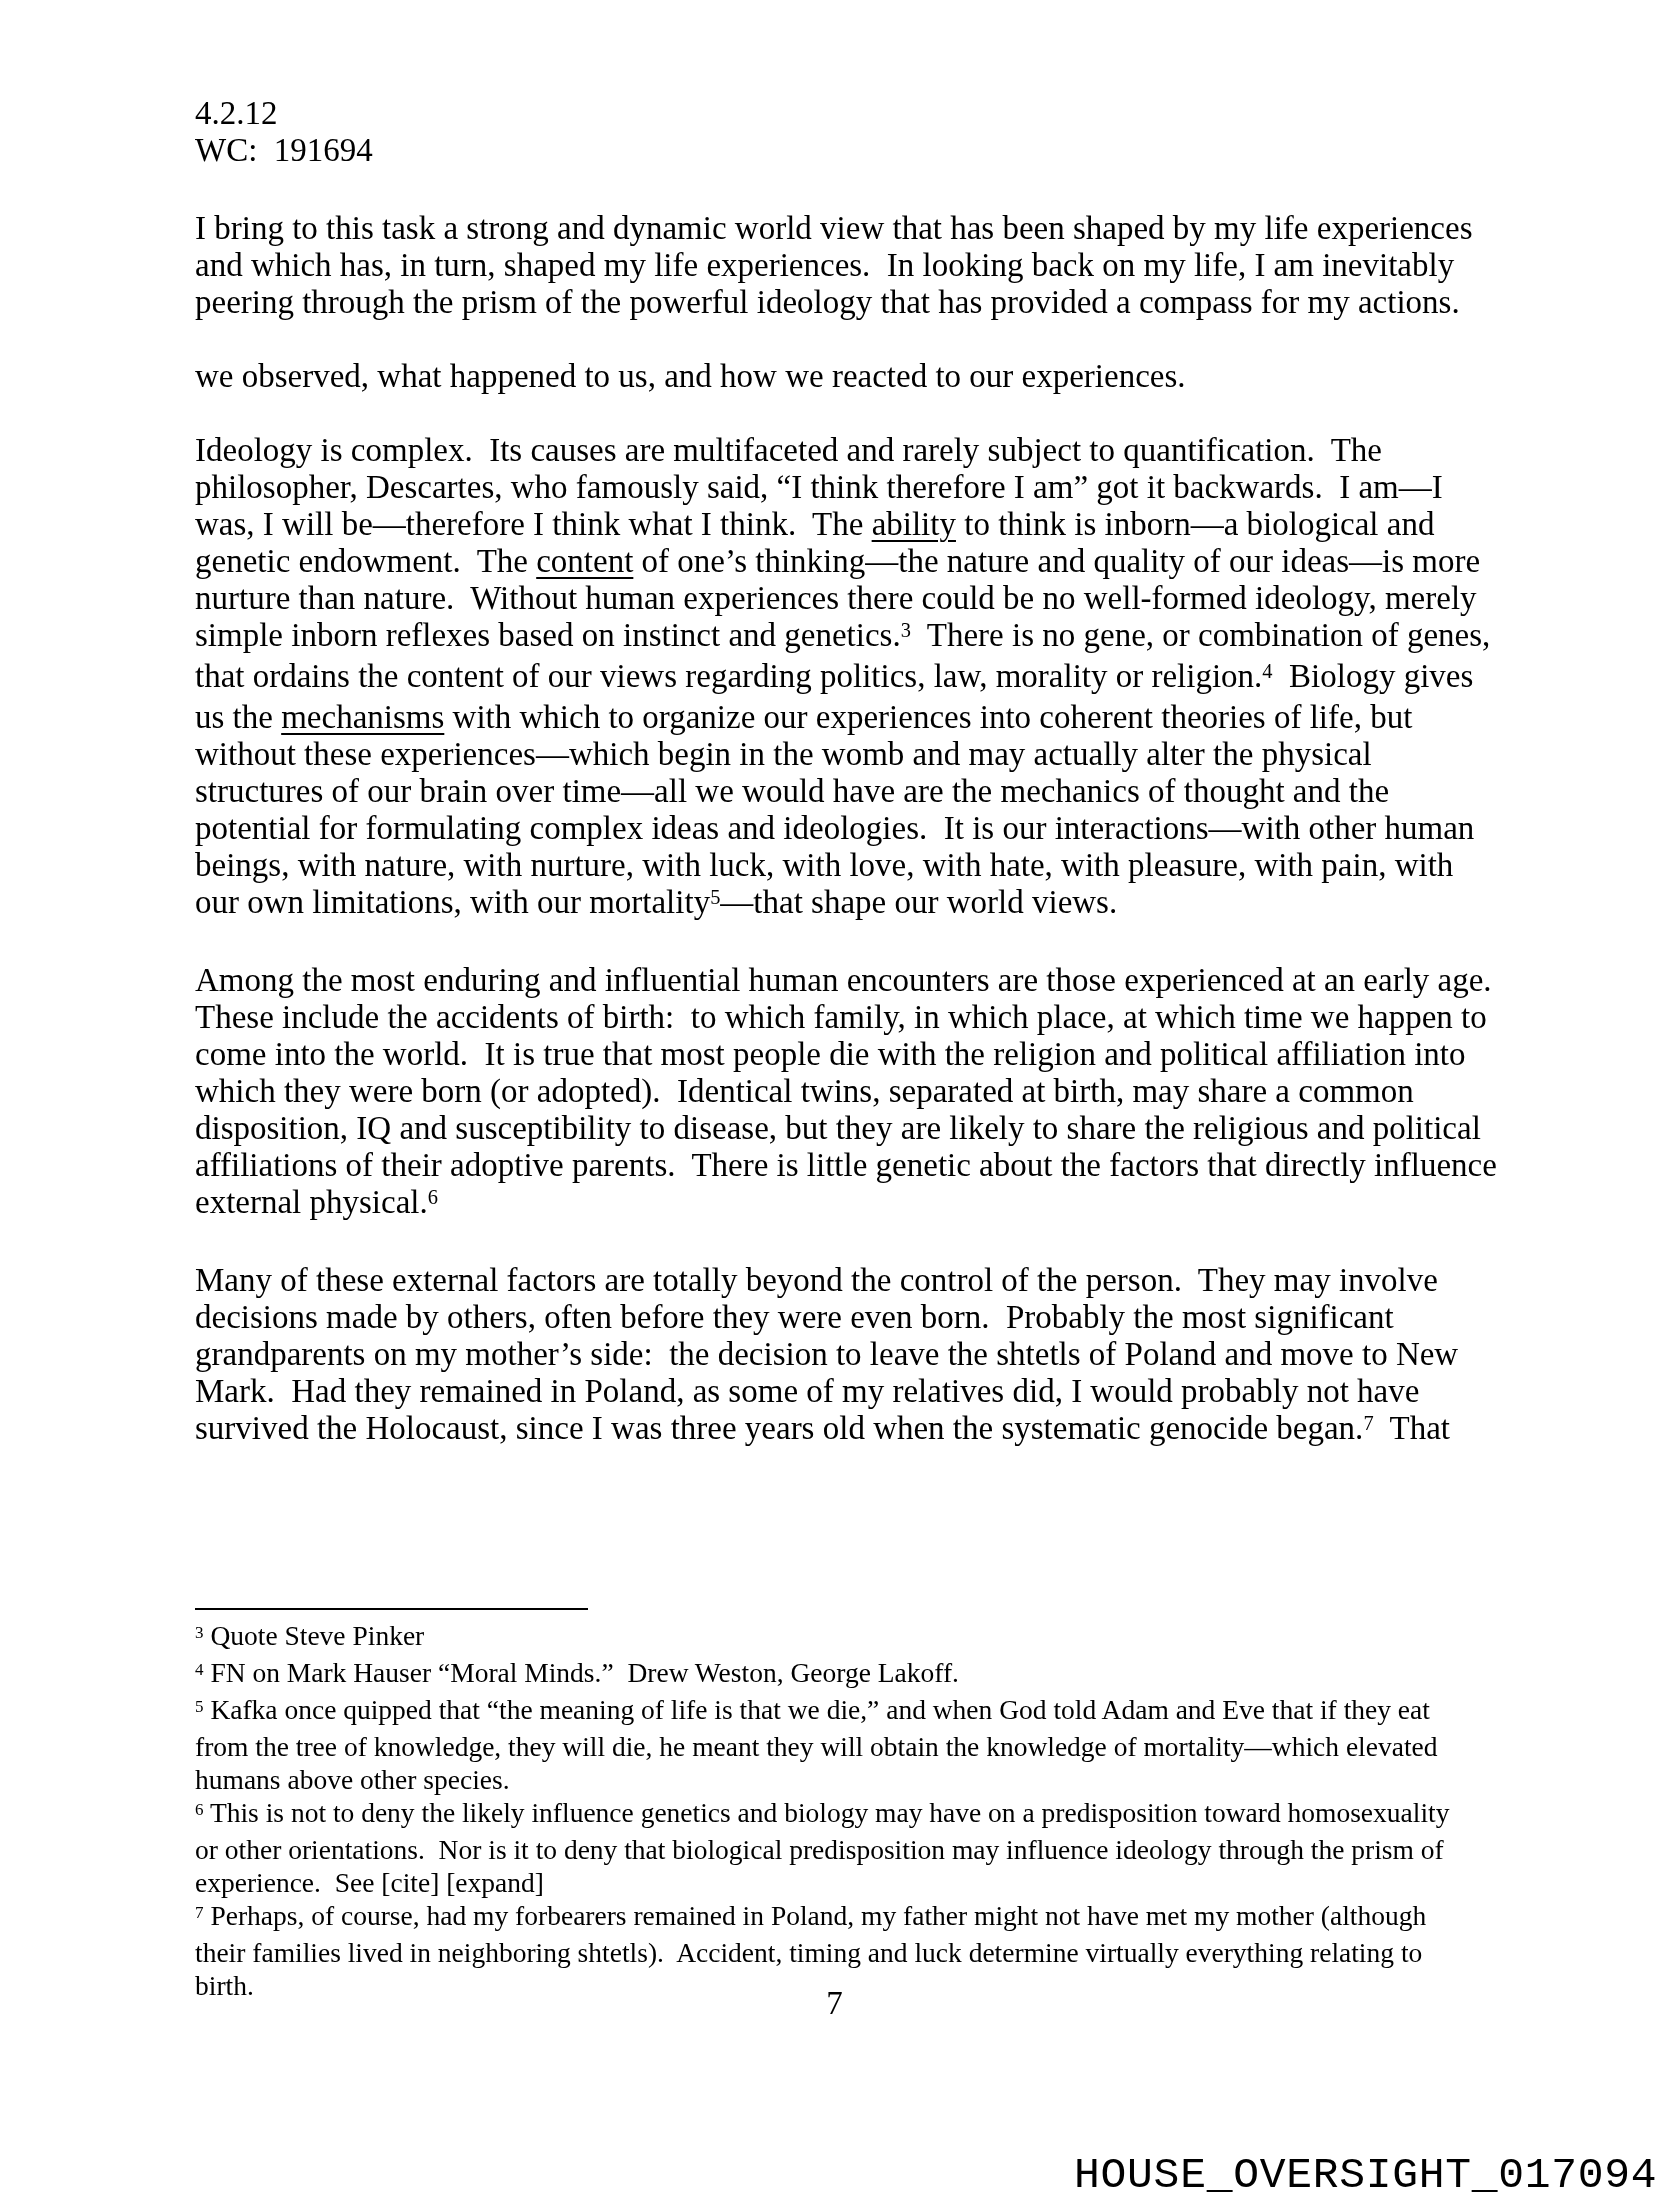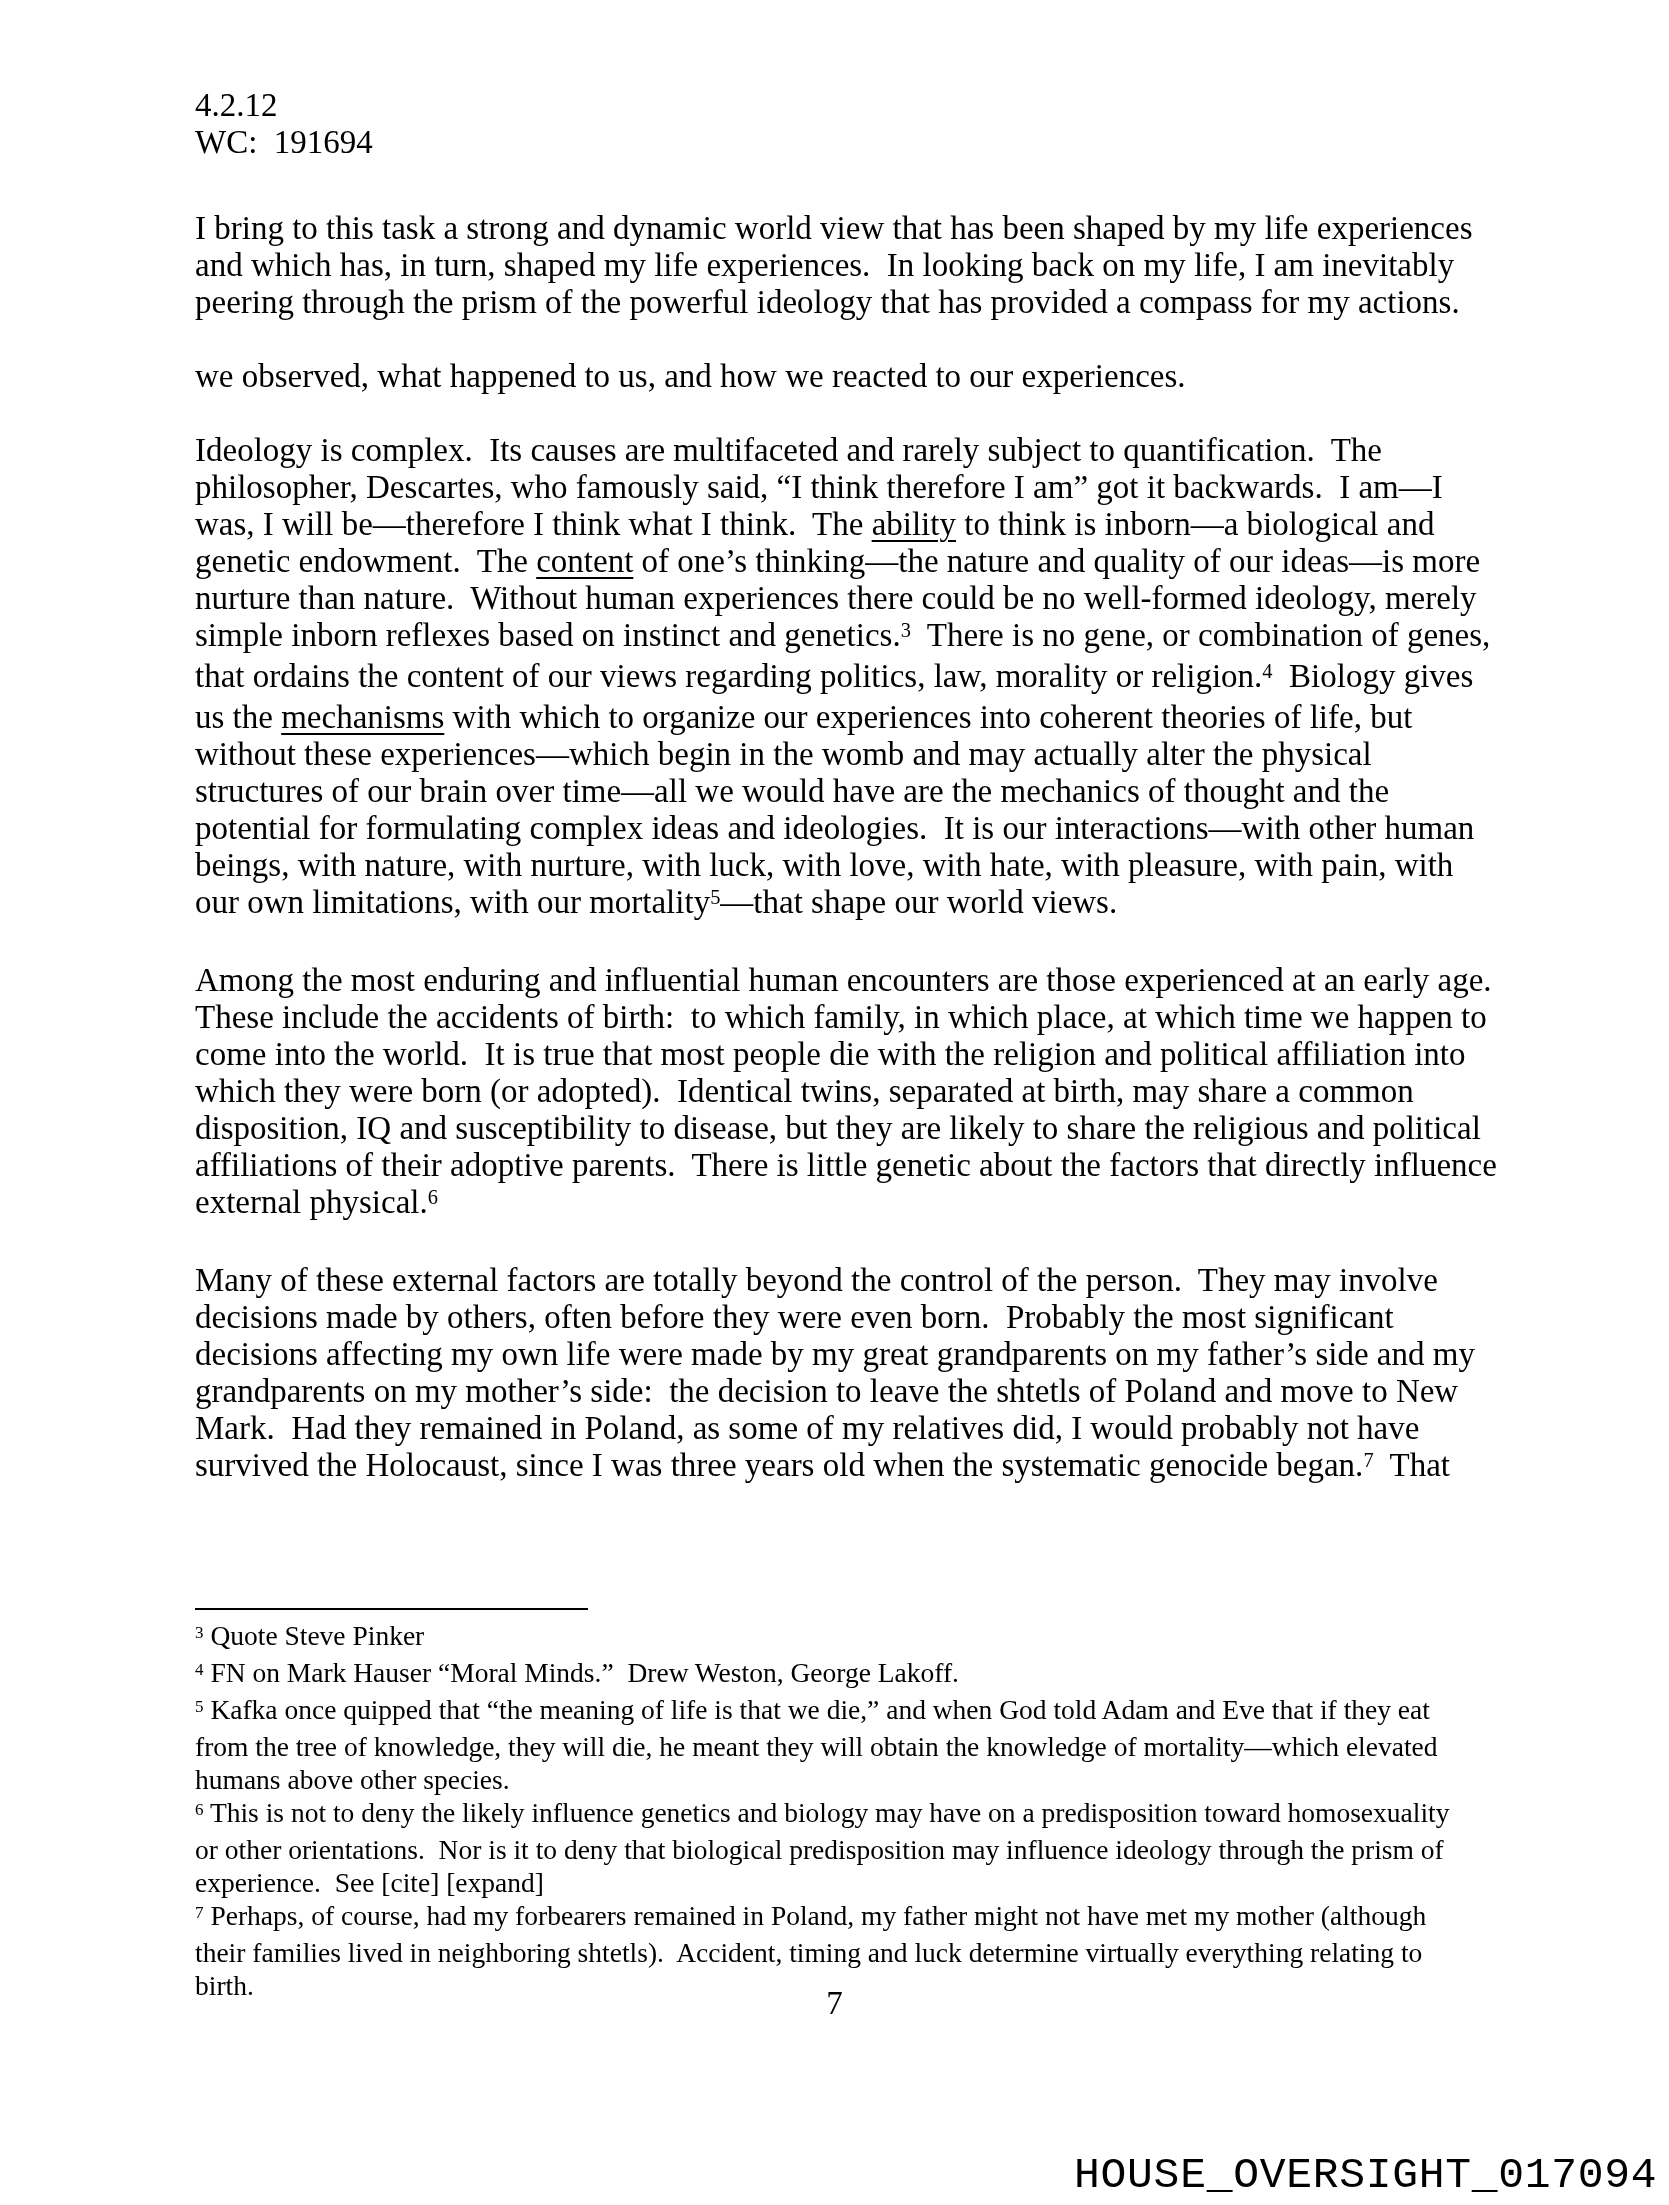--- a/index.html
+++ b/index.html
@@ -9,21 +9,21 @@
     height: 2205px;
     background: #ffffff;
     color: #000000;
     font-family: "Liberation Serif", "DejaVu Serif", serif;
     overflow: hidden;
   }
   .tline { white-space: pre; }
   .header {
     position: absolute;
     left: 195px;
-    top: 87px;
+    top: 95px;
     font-size: 33px;
     line-height: 37px;
   }
   .body-text {
     position: absolute;
     left: 195px;
     top: 210px;
     width: 1283px;
     font-size: 33px;
     line-height: 37px;
@@ -109,21 +109,20 @@
         <div class="tline"><span>These include the accidents of birth:  to which family, in which place, at which time we happen to</span></div>
         <div class="tline"><span>come into the world.  It is true that most people die with the religion and political affiliation into</span></div>
         <div class="tline"><span>which they were born (or adopted).  Identical twins, separated at birth, may share a common</span></div>
         <div class="tline"><span>disposition, IQ and susceptibility to disease, but they are likely to share the religious and political</span></div>
         <div class="tline"><span>affiliations of their adoptive parents.  There is little genetic about the factors that directly influence</span></div>
         <div class="tline"><span>external physical.</span><span class="sup">6</span></div>
       </div>
       <div class="para">
         <div class="tline"><span>Many of these external factors are totally beyond the control of the person.  They may involve</span></div>
         <div class="tline"><span>decisions made by others, often before they were even born.  Probably the most significant</span></div>
-        <div class="tline"><span>decisions affecting my own life were made by my great grandparents on my father’s side and my</span></div>
         <div class="tline"><span>grandparents on my mother’s side:  the decision to leave the shtetls of Poland and move to New</span></div>
         <div class="tline"><span>Mark.  Had they remained in Poland, as some of my relatives did, I would probably not have</span></div>
         <div class="tline"><span>survived the Holocaust, since I was three years old when the systematic genocide began.</span><span class="sup">7</span><span>  That</span></div>
       </div>
     </div>
 
   <div class="fn-sep"></div>
 
   <div class="footnotes" id="footnotes">
       <div class="para">

